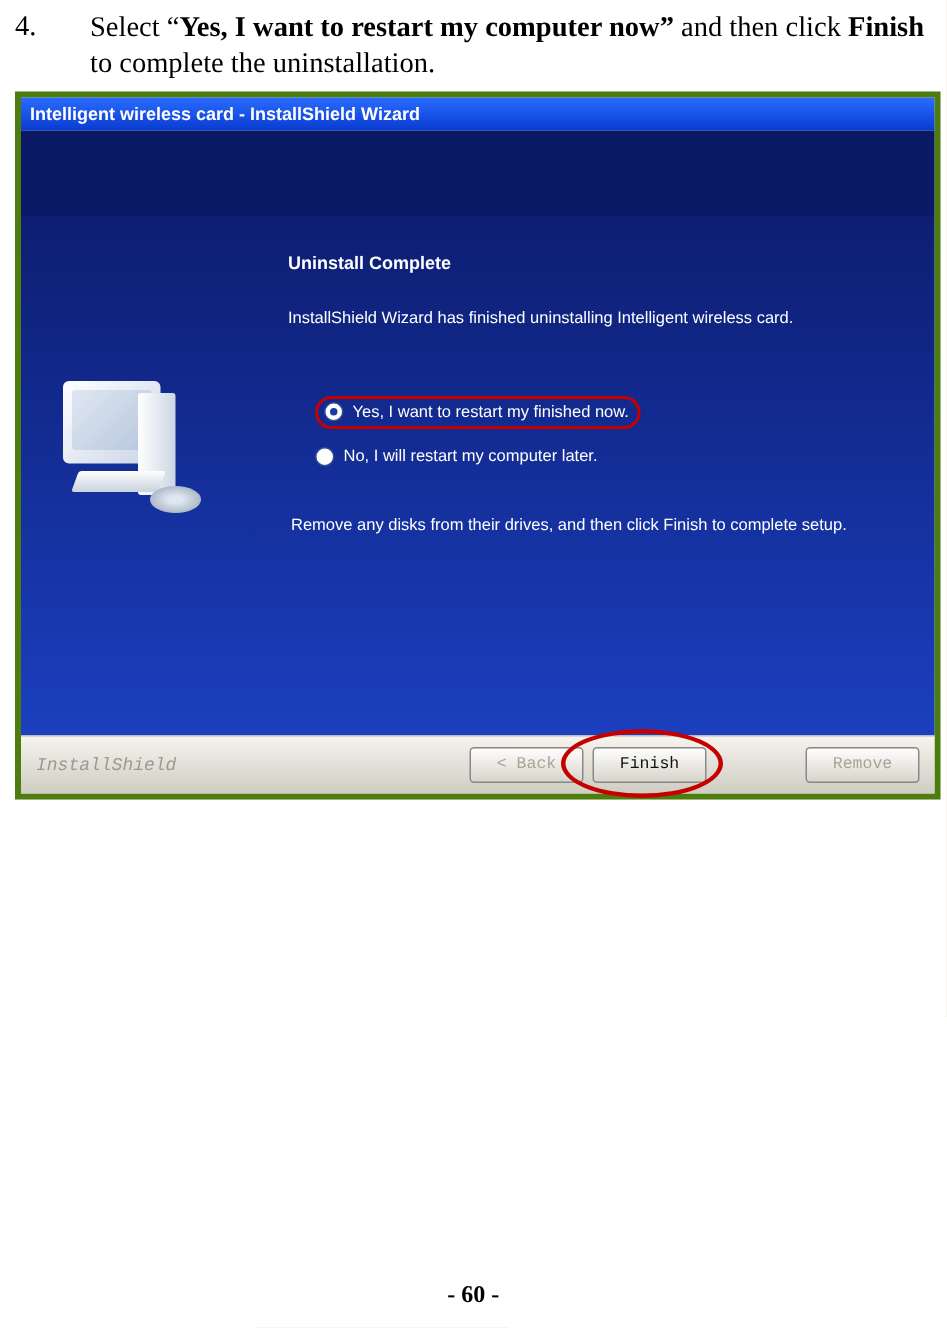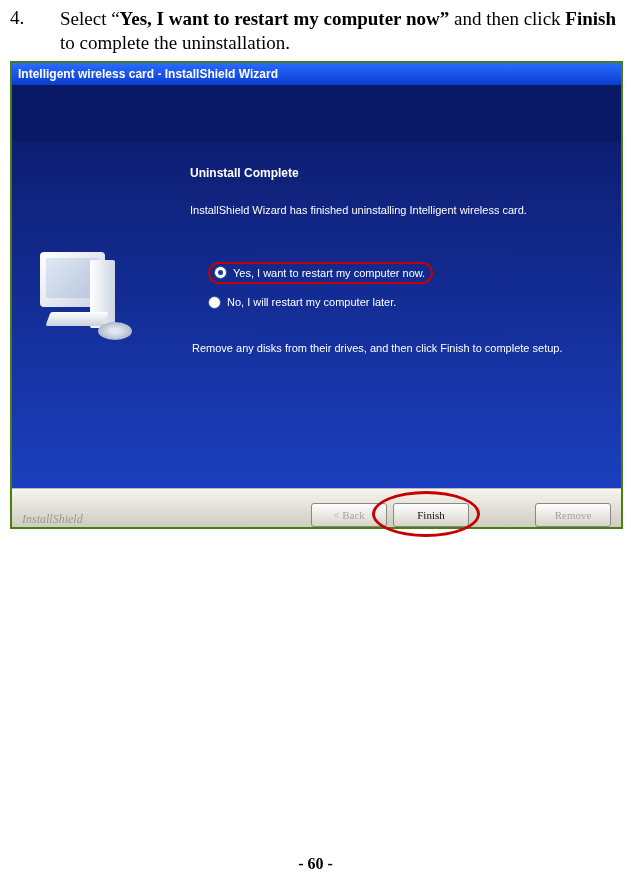--- a/index.html
+++ b/index.html
@@ -26,21 +26,21 @@
   .step-text {
     font-size: 19px;
     line-height: 1.25;
     flex: 1;
   }
   .bold { font-weight: bold; }
   
   .window {
     margin: 6px 0 0 0;
     width: 609px;
-    border: 2px solid #4d7c0f;
+    border: 4px solid #4d7c0f;
     background: #eceae3;
     position: relative;
   }
   .titlebar {
     height: 22px;
     background: linear-gradient(to bottom,#2a6cff,#0a3bd0);
     color: #fff;
     font-family: "Tahoma","Trebuchet MS",sans-serif;
     font-size: 12px;
     font-weight: bold;
@@ -100,23 +100,23 @@
   .radio-box-highlight {
     border:2px solid #c60000;border-radius:14px;padding:0 6px 0 0;display:inline-flex;align-items:center;height:18px;
   }
   .radio-box-highlight .radio{margin-left:4px;}
   .note { margin-top:33px;margin-left:2px; }
   .button-bar {
     height: 38px;
     background: linear-gradient(to bottom,#f6f4ee,#cfccc2);
     border-top:1px solid #bbb;
     display:flex;
-    align-items:flex-end;
+    align-items:center;
     padding:0 10px;
-    font-family: Liberation Serif, serif;
+    font-family: Liberation Mono, monospace;
   }
   .brand {
     font-size:12px;font-style:italic;color:#9c9a90;
   }
   .spacer{flex:1;}
   .btn {
     width:74px;height:22px;border:1px solid #888;border-radius:3px;background:linear-gradient(#fefefe,#d7d4c9);font-size:11px;color:#555;display:flex;align-items:center;justify-content:center;margin-left:6px;
   }
   .btn.enabled{color:#111;}
   .btn.disabled{color:#a7a59b;}
@@ -160,21 +160,21 @@
           <div class="cd"></div>
         </div>
       </div>
       <div class="right-panel">
         <div class="heading">Uninstall Complete</div>
         <div class="desc">InstallShield Wizard has finished uninstalling Intelligent wireless card.</div>
 
         <div class="radio-row">
           <span class="radio-box-highlight">
             <span class="radio sel"></span>
-            <span>Yes, I want to restart my computer now.</span>
+            <span>Yes, I want to restart my finished now.</span>
           </span>
         </div>
         <div class="radio-row">
           <span class="radio"></span>
           <span>No, I will restart my computer later.</span>
         </div>
 
         <div class="note">Remove any disks from their drives, and then click Finish to complete setup.</div>
       </div>
     </div>

